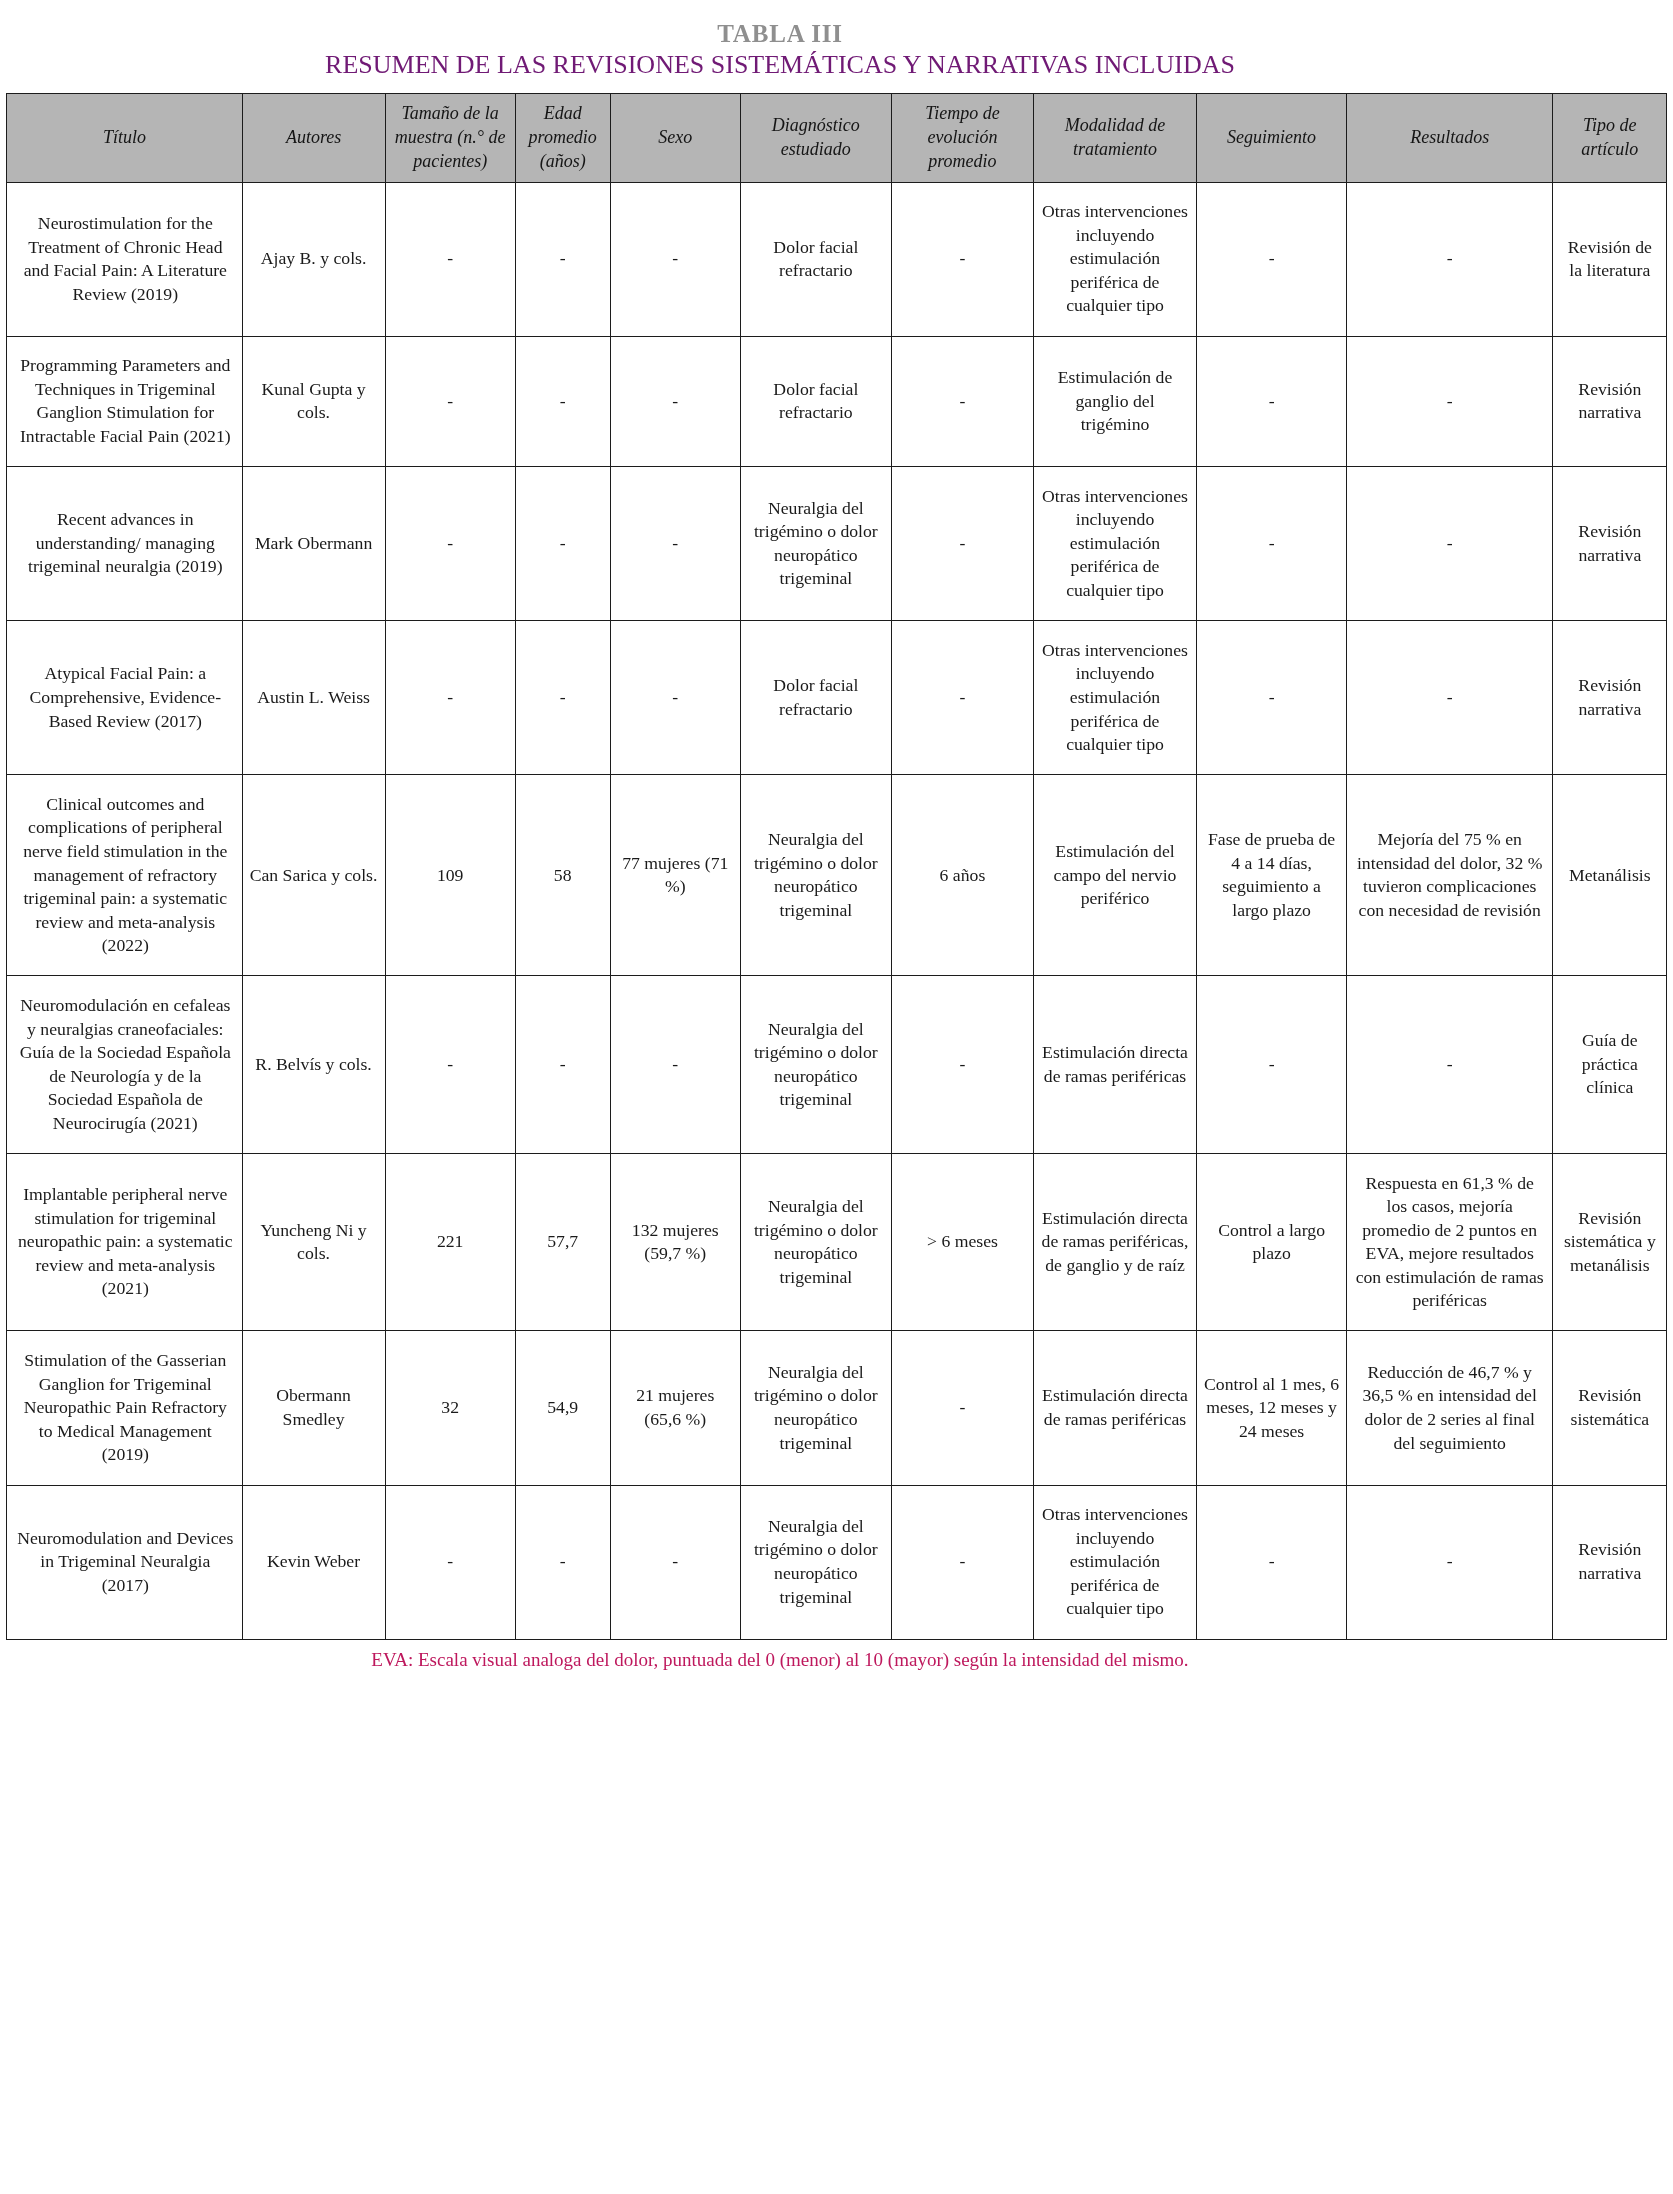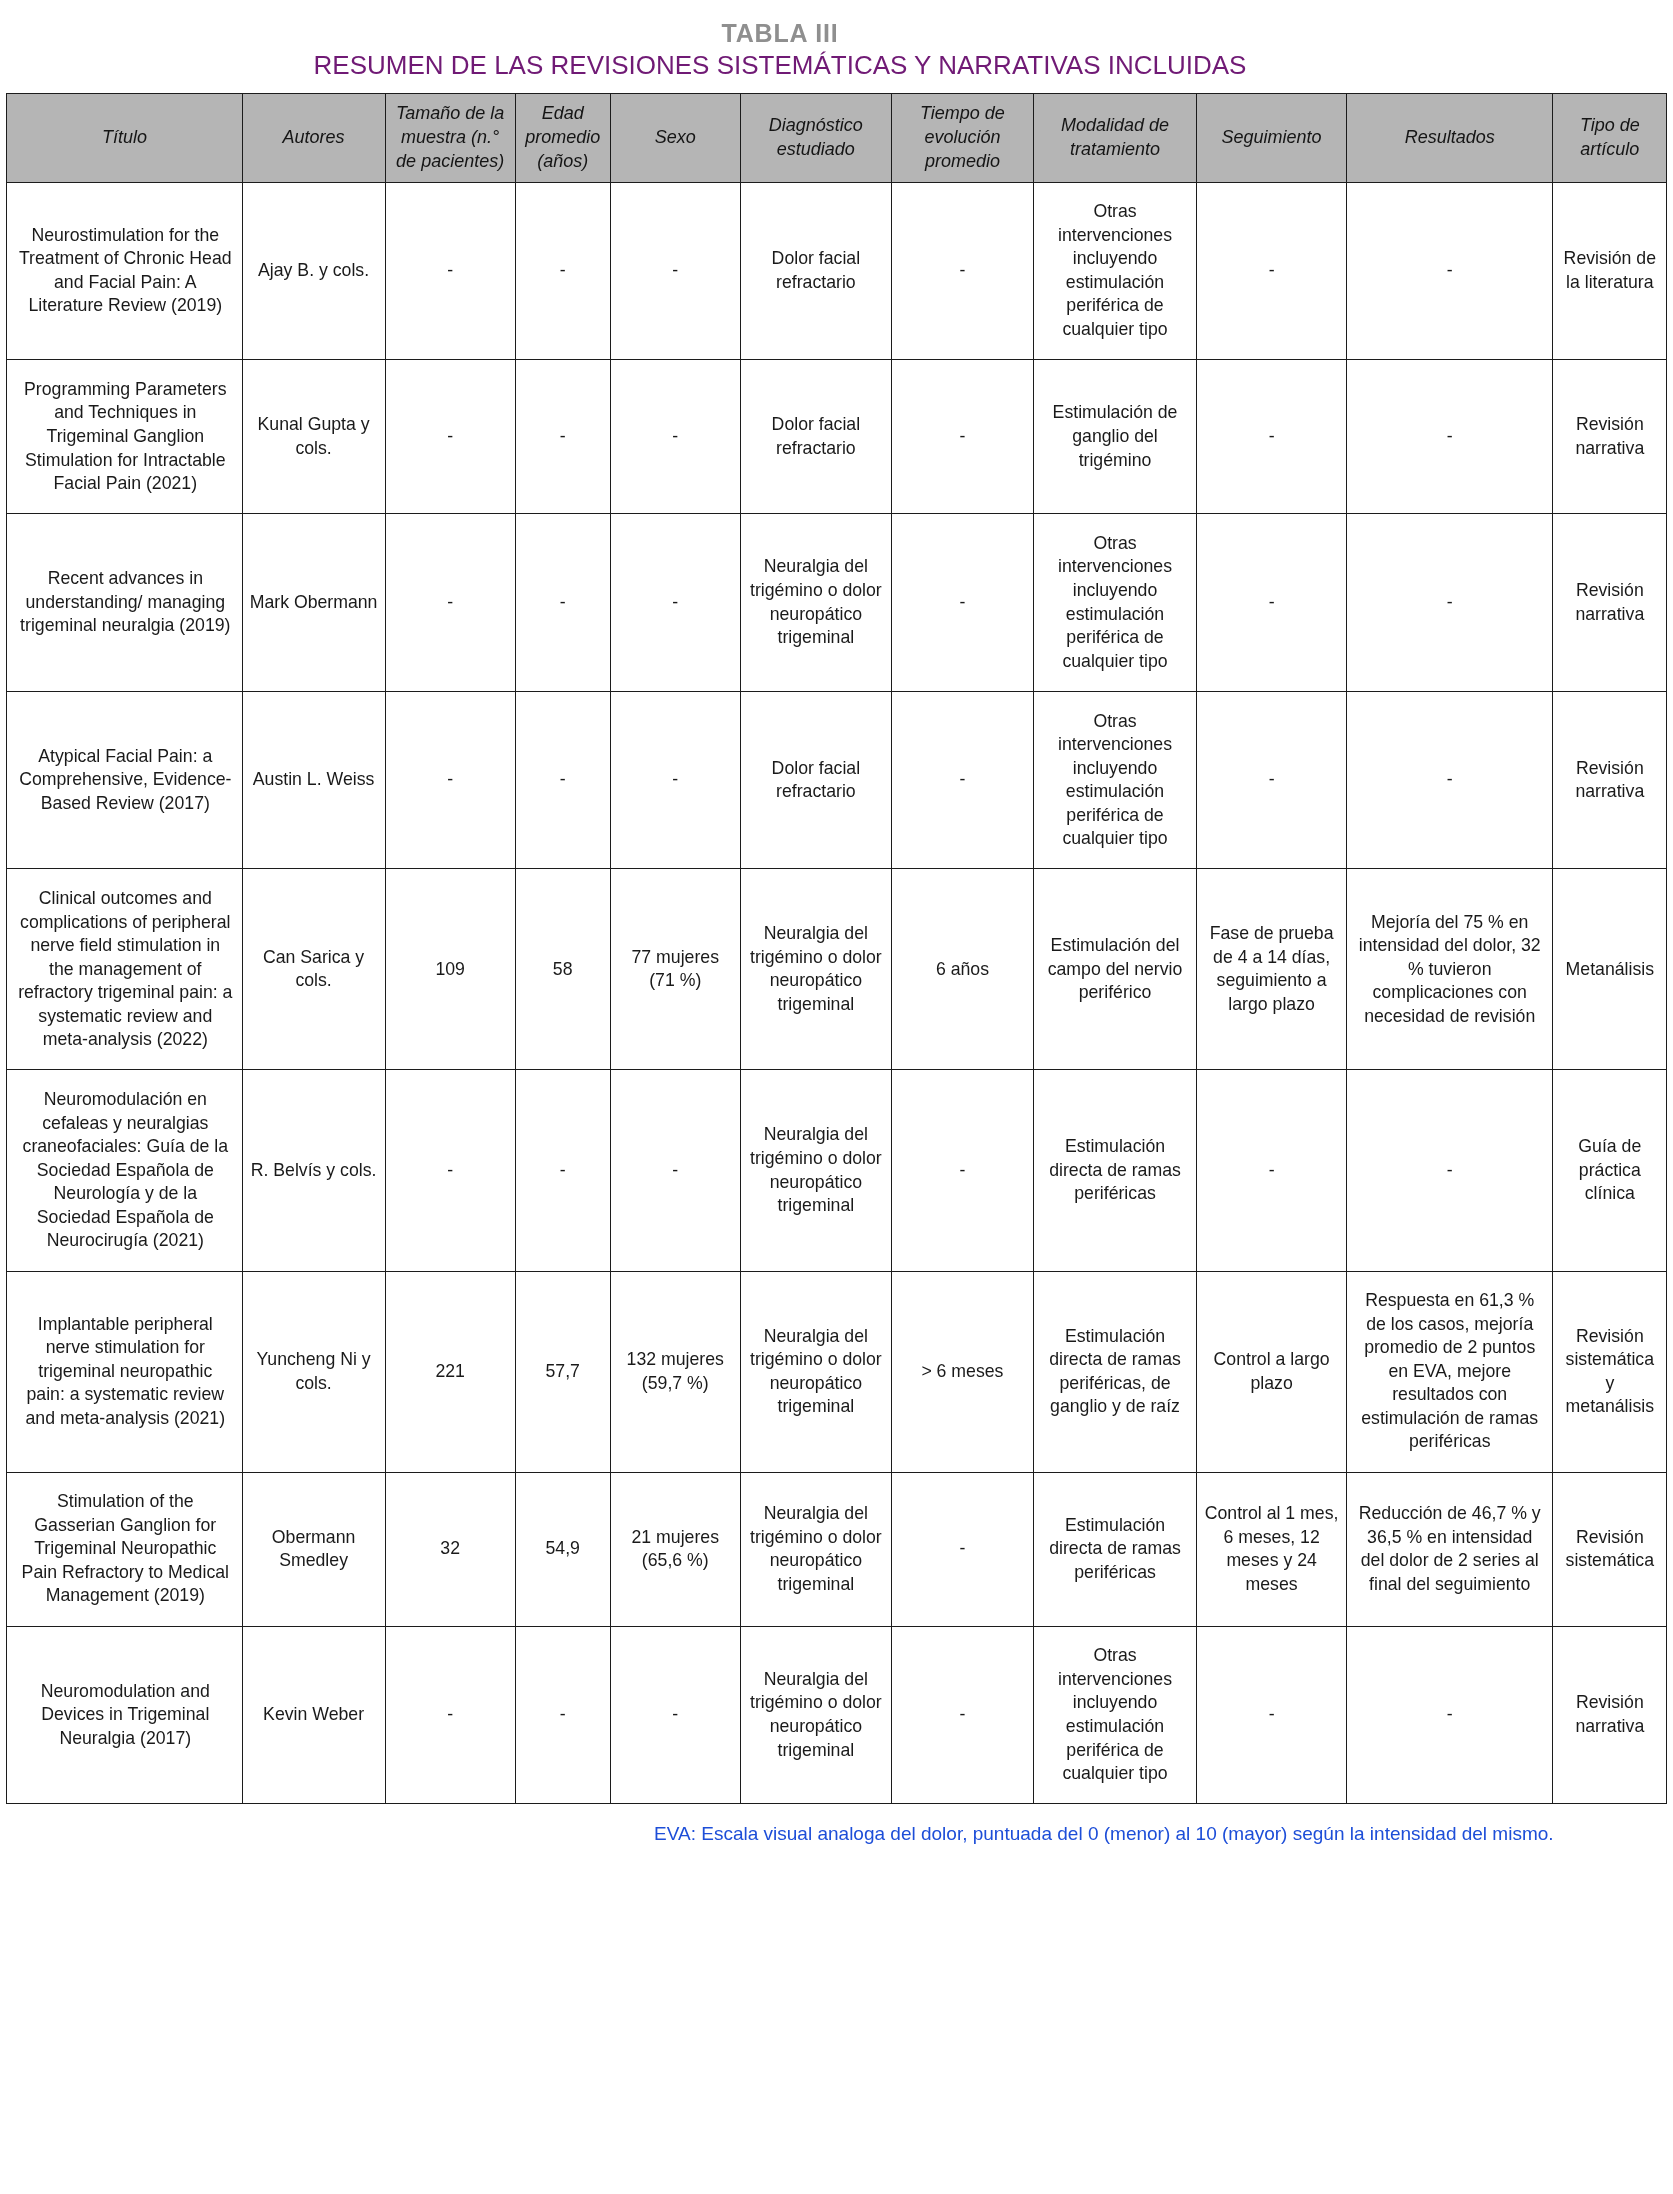--- a/index.html
+++ b/index.html
@@ -10,20 +10,21 @@
   body {
     width: 1674px;
     font-family: "Liberation Sans", "DejaVu Sans", sans-serif;
     color: #1a1a1a;
     -webkit-font-smoothing: antialiased;
   }
   .page {
     width: 1560px;
     box-sizing: border-box;
     padding: 13px 6.4px 19.3px 6.4px;
+    font-family: Liberation Serif, serif;
   }
   .title-block {
     text-align: center;
     margin: 4.8px 0 11.3px 0;
   }
   .table-label {
     font-size: 25px;
     font-weight: bold;
     color: #8f8f8f;
     letter-spacing: 0.8px;
@@ -69,24 +70,24 @@
     padding-right: 8px;
   }
   table.summary tbody tr {
     min-height: 153px;
   }
   table.summary tbody td {
     padding-top: 17.7px;
     padding-bottom: 17.7px;
   }
   .footnote {
-    text-align: right;
+    text-align: center;
     font-size: 19px;
-    color: #1d4ed8;
-    margin-top: 19px;
+    color: #be185d;
+    margin-top: 9px;
   }
 </style>
 </head>
 <body>
 
 <div class="page">
 
   <div class="title-block">
     <div class="table-label">TABLA III</div>
     <div class="table-title">RESUMEN DE LAS REVISIONES SISTEMÁTICAS Y NARRATIVAS INCLUIDAS</div>

